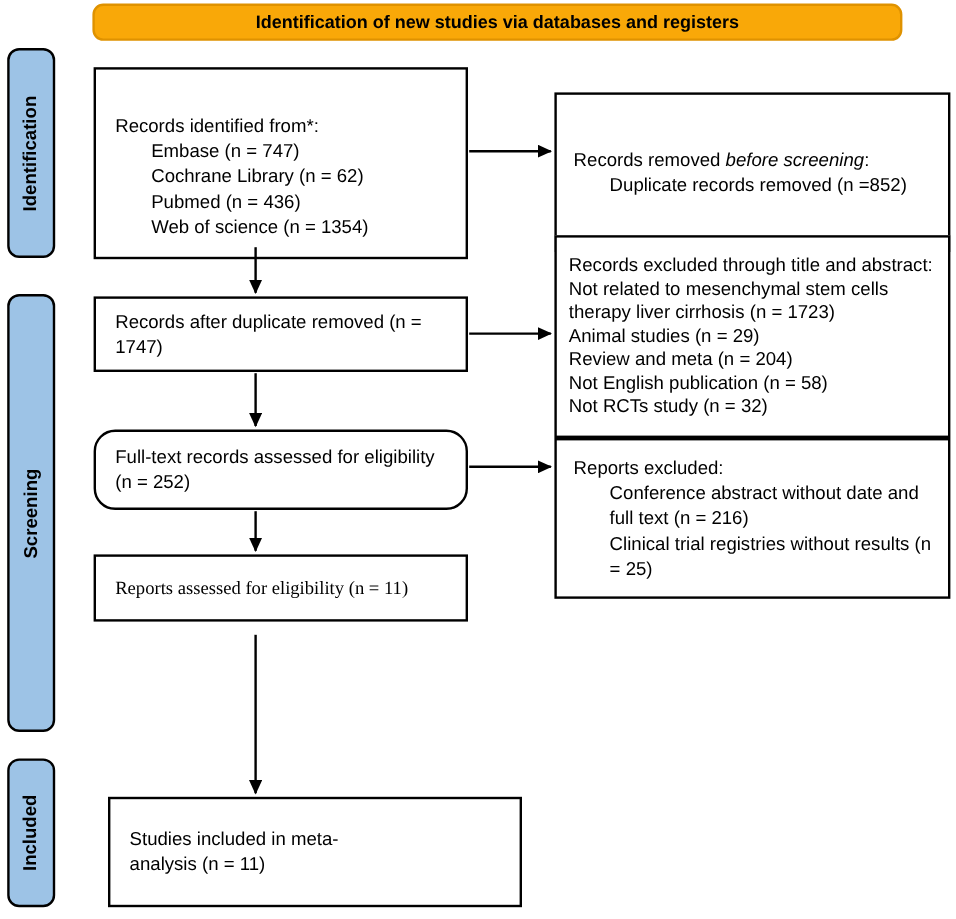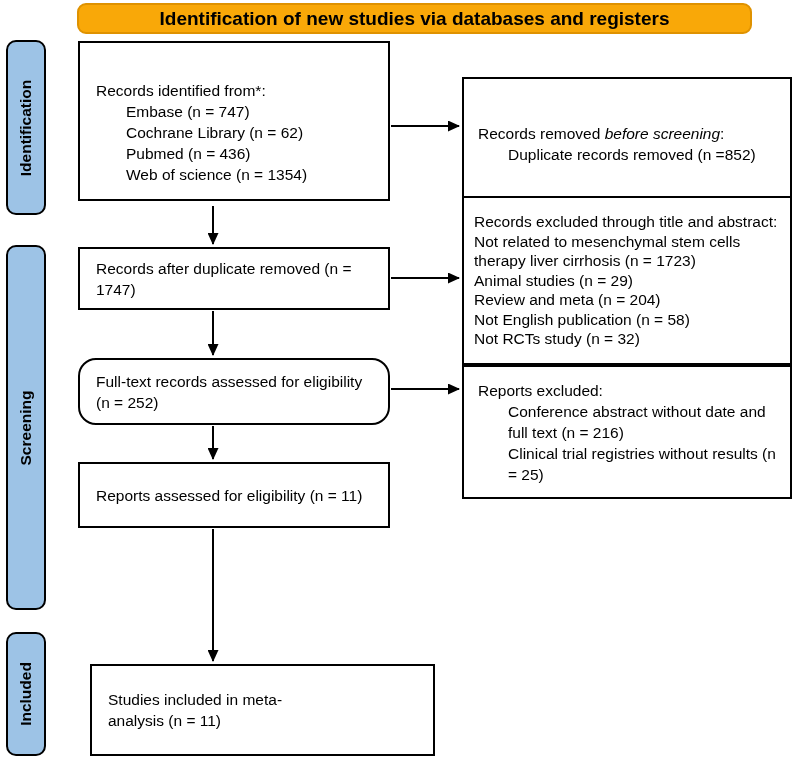--- a/index.html
+++ b/index.html
@@ -13,21 +13,21 @@
     overflow: hidden;
   }
   .banner {
     position: absolute;
     left: 77px; top: 3px;
     width: 675px; height: 31px;
     background: #F9A808;
     border: 2px solid #DF9200;
     border-radius: 9px;
     display: flex; align-items: center; justify-content: center;
-    font-weight: bold; font-size: 19px;
+    font-weight: bold; font-size: 15px;
   }
   .stage {
     position: absolute;
     left: 6px; width: 40px;
     background: #9DC3E6;
     border: 2px solid #000;
     border-radius: 10px;
     display: flex; align-items: center; justify-content: center;
   }
   .stage span {
@@ -42,24 +42,24 @@
   .box {
     position: absolute;
     background: #ffffff;
     border: 2.5px solid #000;
     font-size: 15.5px;
     line-height: 21px;
     display: flex; flex-direction: column; justify-content: center;
   }
   .main-box { left: 78px; width: 312px; padding-left: 16px; padding-right: 8px; }
   .right-box { left: 462px; width: 330px; padding-left: 14px; padding-right: 6px; }
-  .box1 { top: 41px; height: 160px; padding-top: 22px; }
+  .box1 { top: 56px; height: 160px; padding-top: 22px; }
   .box2 { top: 247px; height: 63px; }
   .box3 { top: 358px; height: 67px; border-radius: 18px; }
-  .box4 { top: 462px; height: 66px; }
+  .box4 { top: 462px; height: 56px; font-family: Liberation Serif, serif; }
   .box5 { left: 90px; top: 664px; width: 345px; height: 92px;
           position: absolute; padding-left: 16px; }
   .box5 .wrap-narrow { max-width: 205px; }
   .rbox1 { top: 45px; height: 133px; margin-top: 32px; }
   .rbox2 { top: 196px; height: 169px; line-height: 19.5px; padding-left: 10px; }
   .rbox3 { top: 365px; height: 134px; }
   .indent { padding-left: 30px; }
   .indent-hang { padding-left: 30px; }
   .em { font-style: italic; }
   .arrows {

